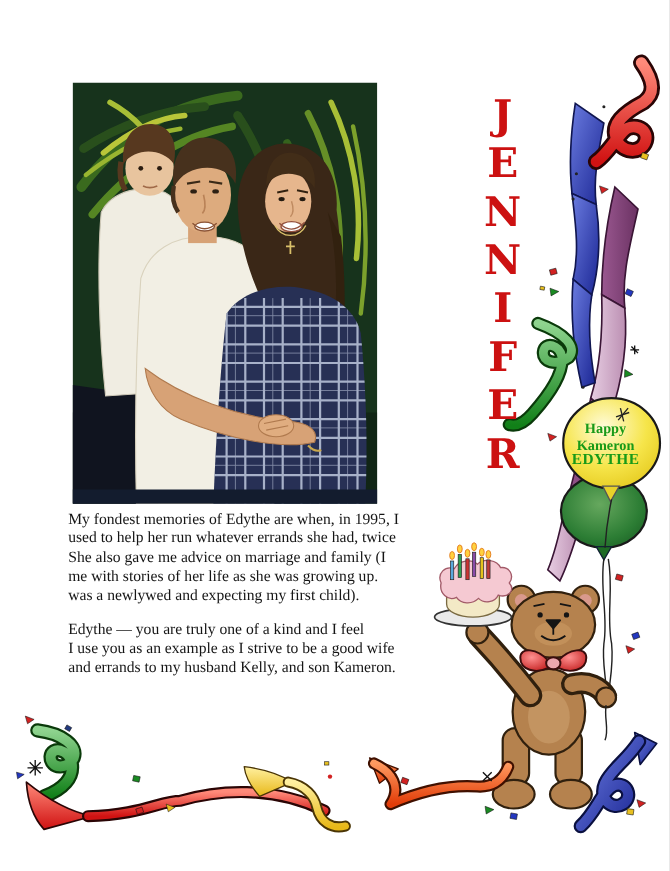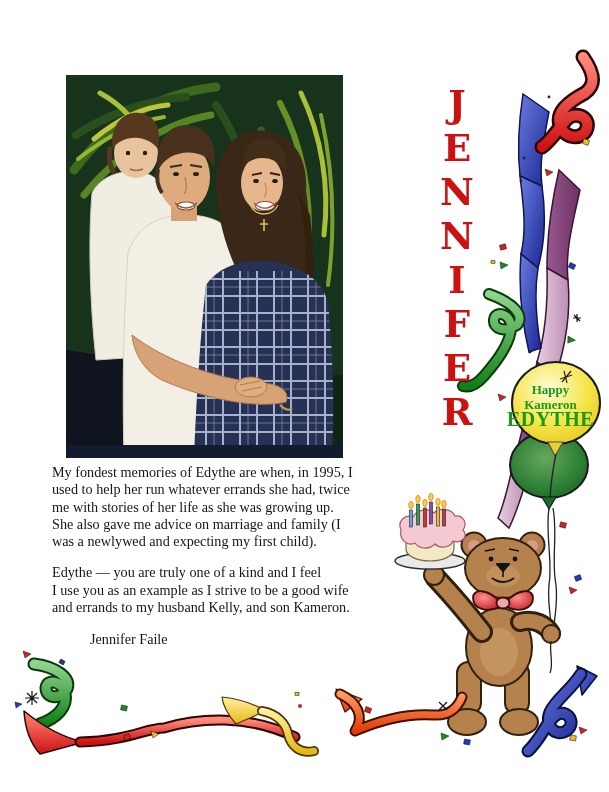--- a/index.html
+++ b/index.html
@@ -5,22 +5,22 @@
   html,body{margin:0;padding:0;background:#888;}
   .page{position:relative;width:609px;height:792px;background:#ffffff;overflow:hidden;
         font-family:"Liberation Serif",serif;margin:0 auto;}
   .decor{position:absolute;left:0;top:0;}
   .photo{position:absolute;left:66px;top:75px;width:277px;height:383px;}
   .name-col{position:absolute;left:434px;top:82px;width:46px;text-align:center;
             color:#cc1111;font-family:"DejaVu Serif",serif;font-weight:bold;}
   .name-col .letter{height:44px;line-height:44px;font-size:37px;}
   .balloon-text{position:absolute;left:502px;top:383px;width:97px;text-align:center;
                 color:#189a18;font-weight:bold;font-size:13px;line-height:14.5px;}
-  .balloon-text .b3{font-size:20px;letter-spacing:.4px;}
-  .body-text{position:absolute;left:52px;top:464px;font-size:14.2px;line-height:17.3px;color:#151515;}
+  .balloon-text .b3{font-size:14px;letter-spacing:.4px;}
+  .body-text{position:absolute;left:62px;top:464px;font-size:14.2px;line-height:17.3px;color:#151515;}
   .body-text .line{white-space:pre;}
   .para2{margin-top:14px;}
   .signature{margin-top:15px;padding-left:38px;}
 </style>
 </head>
 <body>
 
 <div class="page">
 
   <svg class="decor" width="609" height="792" viewBox="0 0 609 792">
@@ -324,25 +324,24 @@
   <div class="balloon-text">
     <div class="b1">Happy</div>
     <div class="b2">Kameron</div>
     <div class="b3">EDYTHE</div>
   </div>
 
   <div class="body-text">
     <div class="para1">
       <div class="line">My fondest memories of Edythe are when, in 1995, I</div>
       <div class="line">used to help her run whatever errands she had, twice</div>
+      <div class="line">She also gave me advice on marriage and family (I</div>
       <div class="line">me with stories of her life as she was growing up.</div>
-      <div class="line">She also gave me advice on marriage and family (I</div>
       <div class="line">was a newlywed and expecting my first child).</div>
     </div>
     <div class="para2">
       <div class="line">Edythe — you are truly one of a kind and I feel</div>
       <div class="line">I use you as an example as I strive to be a good wife</div>
       <div class="line">and errands to my husband Kelly, and son Kameron.</div>
     </div>
-    <div class="signature">Jennifer Faile</div>
   </div>
 
 </div>
 
 </body></html>

